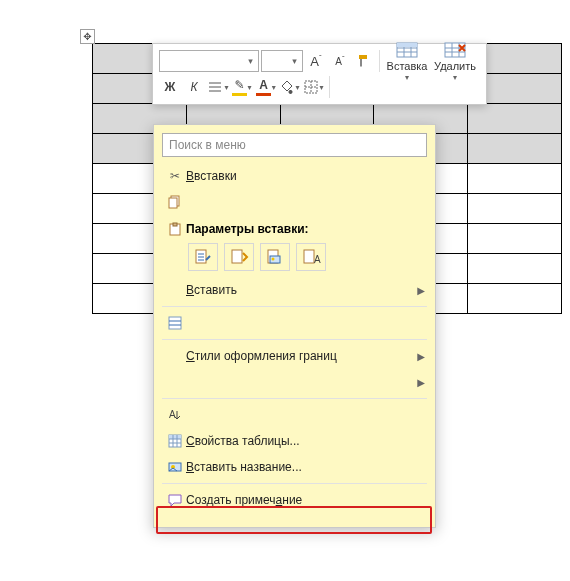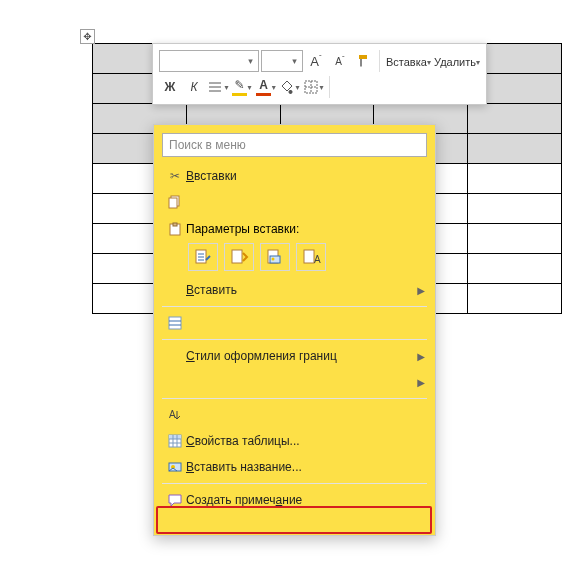--- a/index.html
+++ b/index.html
@@ -68,35 +68,35 @@
     width: 22px; height: 22px;
     display: flex; align-items: center; justify-content: center;
     color:#444; cursor: pointer;
   }
   .tb-btn svg { display:block; }
   .tb-btn .chev { font-size: 8px; margin-left: 1px; color:#666; }
   .sep { width:1px; height:22px; background:#ddd; margin:0 2px; }
   .under-y { border-bottom: 3px solid #f2c500; }
   .under-r { border-bottom: 3px solid #d83b01; }
   .big-btn {
-    display: flex; flex-direction: row; align-items: center;
+    display: flex; flex-direction: column; align-items: center;
     width: 46px; padding: 2px 2px 0;
     cursor: pointer; font-size:11px; color:#333;
   }
   .big-btn .chev { font-size: 8px; color:#666; margin-top:1px; }
 
   
   .ctx {
     position: absolute;
     left: 153px; top: 124px;
     width: 283px;
-    background: #fde047;
+    background: #fef9c3;
     border: 1px solid #c9c9c9;
     box-shadow: 0 4px 14px rgba(0,0,0,.25);
-    padding: 4px 0 22px;
+    padding: 4px 0 14px;
   }
   .search-box {
     margin: 4px 8px 6px;
     height: 24px;
     border: 1px solid #adadad;
     background: #fff;
     display: flex; align-items: center;
     padding: 0 6px;
     color:#8a8a8a; font-size:12px;
   }
@@ -106,21 +106,21 @@
     padding: 0 10px 0 10px;
     cursor: pointer;
     white-space: nowrap;
     color:#222;
   }
   .item .ic { width: 22px; display:flex; justify-content:center; color:#555; }
   .item .lbl { flex:1; }
   .item .arrow { color:#666; font-size:10px; margin-left:auto; }
   .ctx hr { border:0; border-top:1px solid #e1e1e1; margin:3px 8px; }
   .section-label {
-    font-weight: 400;
+    font-weight: 700;
     padding: 4px 10px 2px 10px;
     display: flex; align-items: center;
     height: 26px;
   }
   .section-label .ic { width:22px; display:flex; justify-content:center; }
   .paste-opts {
     display: flex; gap: 6px;
     padding: 2px 0 6px 34px;
   }
   .paste-opts .opt {

